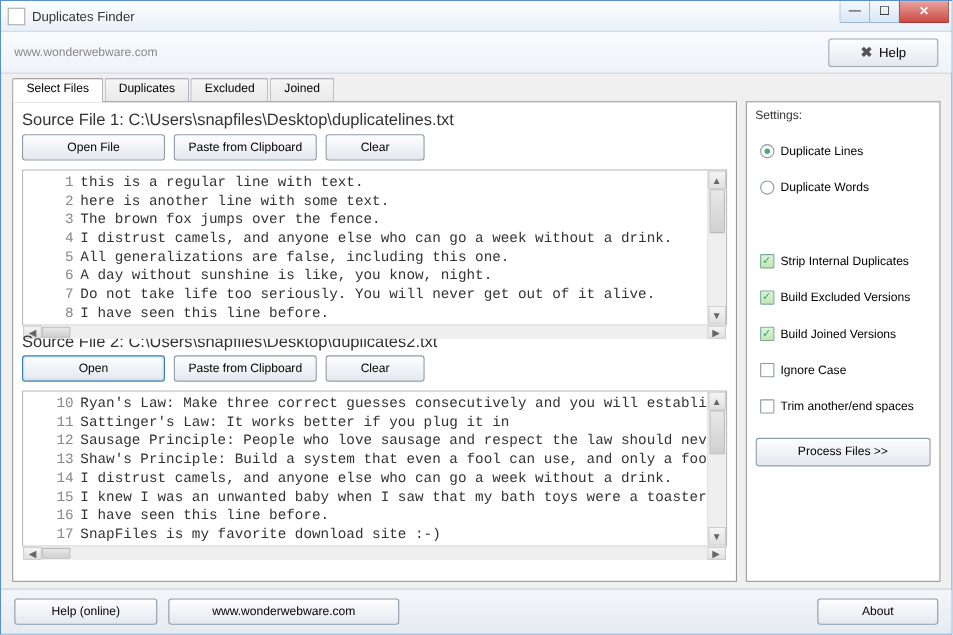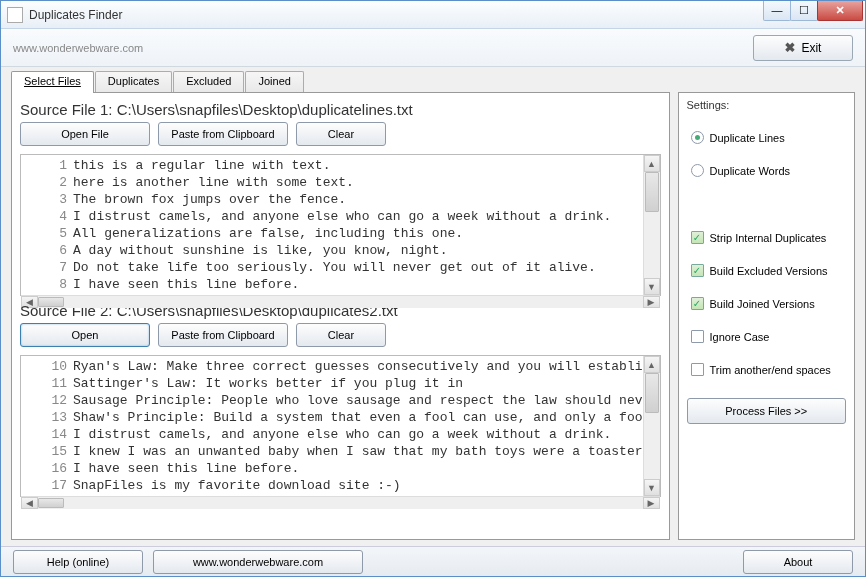--- a/index.html
+++ b/index.html
@@ -17,21 +17,21 @@
 .toolbar { height: 38px; background: linear-gradient(#f9fbfd, #eef3f8); border-bottom: 1px solid #d0d8e0; display: flex; align-items: center; padding: 0 12px; }
 .toolbar .url { color: #888; font-size: 11px; flex: 1; }
 .toolbar-btn { width: 100px; height: 26px; background: linear-gradient(#fdfdfd, #e4e9ef); border: 1px solid #9aa7b5; border-radius: 3px; display: flex; align-items: center; justify-content: center; gap: 6px; cursor: pointer; }
 
 .main { flex: 1; display: flex; padding: 0 10px 6px 10px; gap: 8px; }
 
 .left-col { flex: 1; display: flex; flex-direction: column; }
 
 .tabs { display: flex; height: 22px; margin-top: 4px; }
 .tab { padding: 3px 12px; border: 1px solid #aab; background: linear-gradient(#f6f6f6, #e8e8e8); border-bottom: none; margin-right: 1px; font-size: 11px; cursor: pointer; border-radius: 2px 2px 0 0; }
-.tab.active { background: #fff; position: relative; z-index: 2; border-color: #999; text-decoration: underline; }
+.tab.active { background: #fff; position: relative; z-index: 2; border-color: #999; }
 .tab-panel { flex: 1; border: 1px solid #999; background: #fff; margin-top: -1px; padding: 6px 8px; display: flex; flex-direction: column; gap: 4px; }
 
 .src-label { font-size: 15px; color: #333; margin-top: 2px; }
 .btn-row { display: flex; gap: 8px; }
 .btn { width: 130px; height: 24px; background: linear-gradient(#fdfdfd, #e4e9ef); border: 1px solid #8e9aaa; border-radius: 3px; font-size: 11px; cursor: pointer; }
 .btn.focus { border: 1px solid #3c7fb1; box-shadow: inset 0 0 2px #7eb4e2; }
 
 .textbox-wrap { margin-top: 4px; border: 1px solid #bbb; background: #fff; height: 142px; display: flex; flex-direction: column; }
 .textbox-content { flex: 1; overflow: hidden; position: relative; font-family: "Courier New", monospace; font-size: 13px; line-height: 17px; padding: 2px 0 2px 0; white-space: pre; color: #333; display: flex; }
 .gutter { width: 52px; text-align: right; padding-right: 6px; color: #888; }
@@ -52,21 +52,21 @@
 .radio-row, .check-row { display: flex; align-items: center; gap: 6px; font-size: 11px; margin: 20px 0 4px 4px; cursor: pointer; }
 .radio, .check { width: 13px; height: 13px; border: 1px solid #8e9aaa; background: #fff; display:flex; align-items:center; justify-content:center;}
 .radio { border-radius: 50%; }
 .radio.checked::after { content:""; width:5px; height:5px; background:#4a7; border-radius:50%; }
 .check { border-radius:1px; }
 .check.checked { background: linear-gradient(#dff0d8,#c5e5b5); border-color:#7a9; }
 .check.checked::after { content:"✓"; font-size:10px; color:#2a6; line-height:1; }
 .gap { height: 30px; }
 .process-btn { width: 100%; height: 26px; background: linear-gradient(#fdfdfd, #e4e9ef); border: 1px solid #8e9aaa; border-radius: 3px; font-size: 11px; margin-top: 18px; cursor:pointer;text-align:center; }
 
-.footer { height: 30px; background: linear-gradient(#f3f6f9,#e6ebf1); border-top: 1px solid #ccd; display: flex; align-items: center; padding: 0 12px; gap: 10px; }
+.footer { height: 41px; background: linear-gradient(#f3f6f9,#e6ebf1); border-top: 1px solid #ccd; display: flex; align-items: center; padding: 0 12px; gap: 10px; }
 .footer .btn { width: 130px; }
 .footer .btn.wide { width: 210px; }
 .footer .spacer { flex:1; }
 
 .x-icon { font-weight:bold; color:#555; font-size:13px; }
 </style>
 </head>
 <body>
 
 <div class="window">
@@ -77,21 +77,21 @@
       <div class="win-btn">—</div>
       <div class="win-btn">☐</div>
       <div class="win-btn close">✕</div>
     </div>
   </div>
 
   <div class="toolbar">
     <div class="url">www.wonderwebware.com</div>
     <div class="toolbar-btn">
       <span class="x-icon">✖</span>
-      <span>Exit</span>
+      <span>Help</span>
     </div>
   </div>
 
   <div class="main">
     <div class="left-col">
       <div class="tabs">
         <div class="tab active">Select Files</div>
         <div class="tab">Duplicates</div>
         <div class="tab">Excluded</div>
         <div class="tab">Joined</div>

